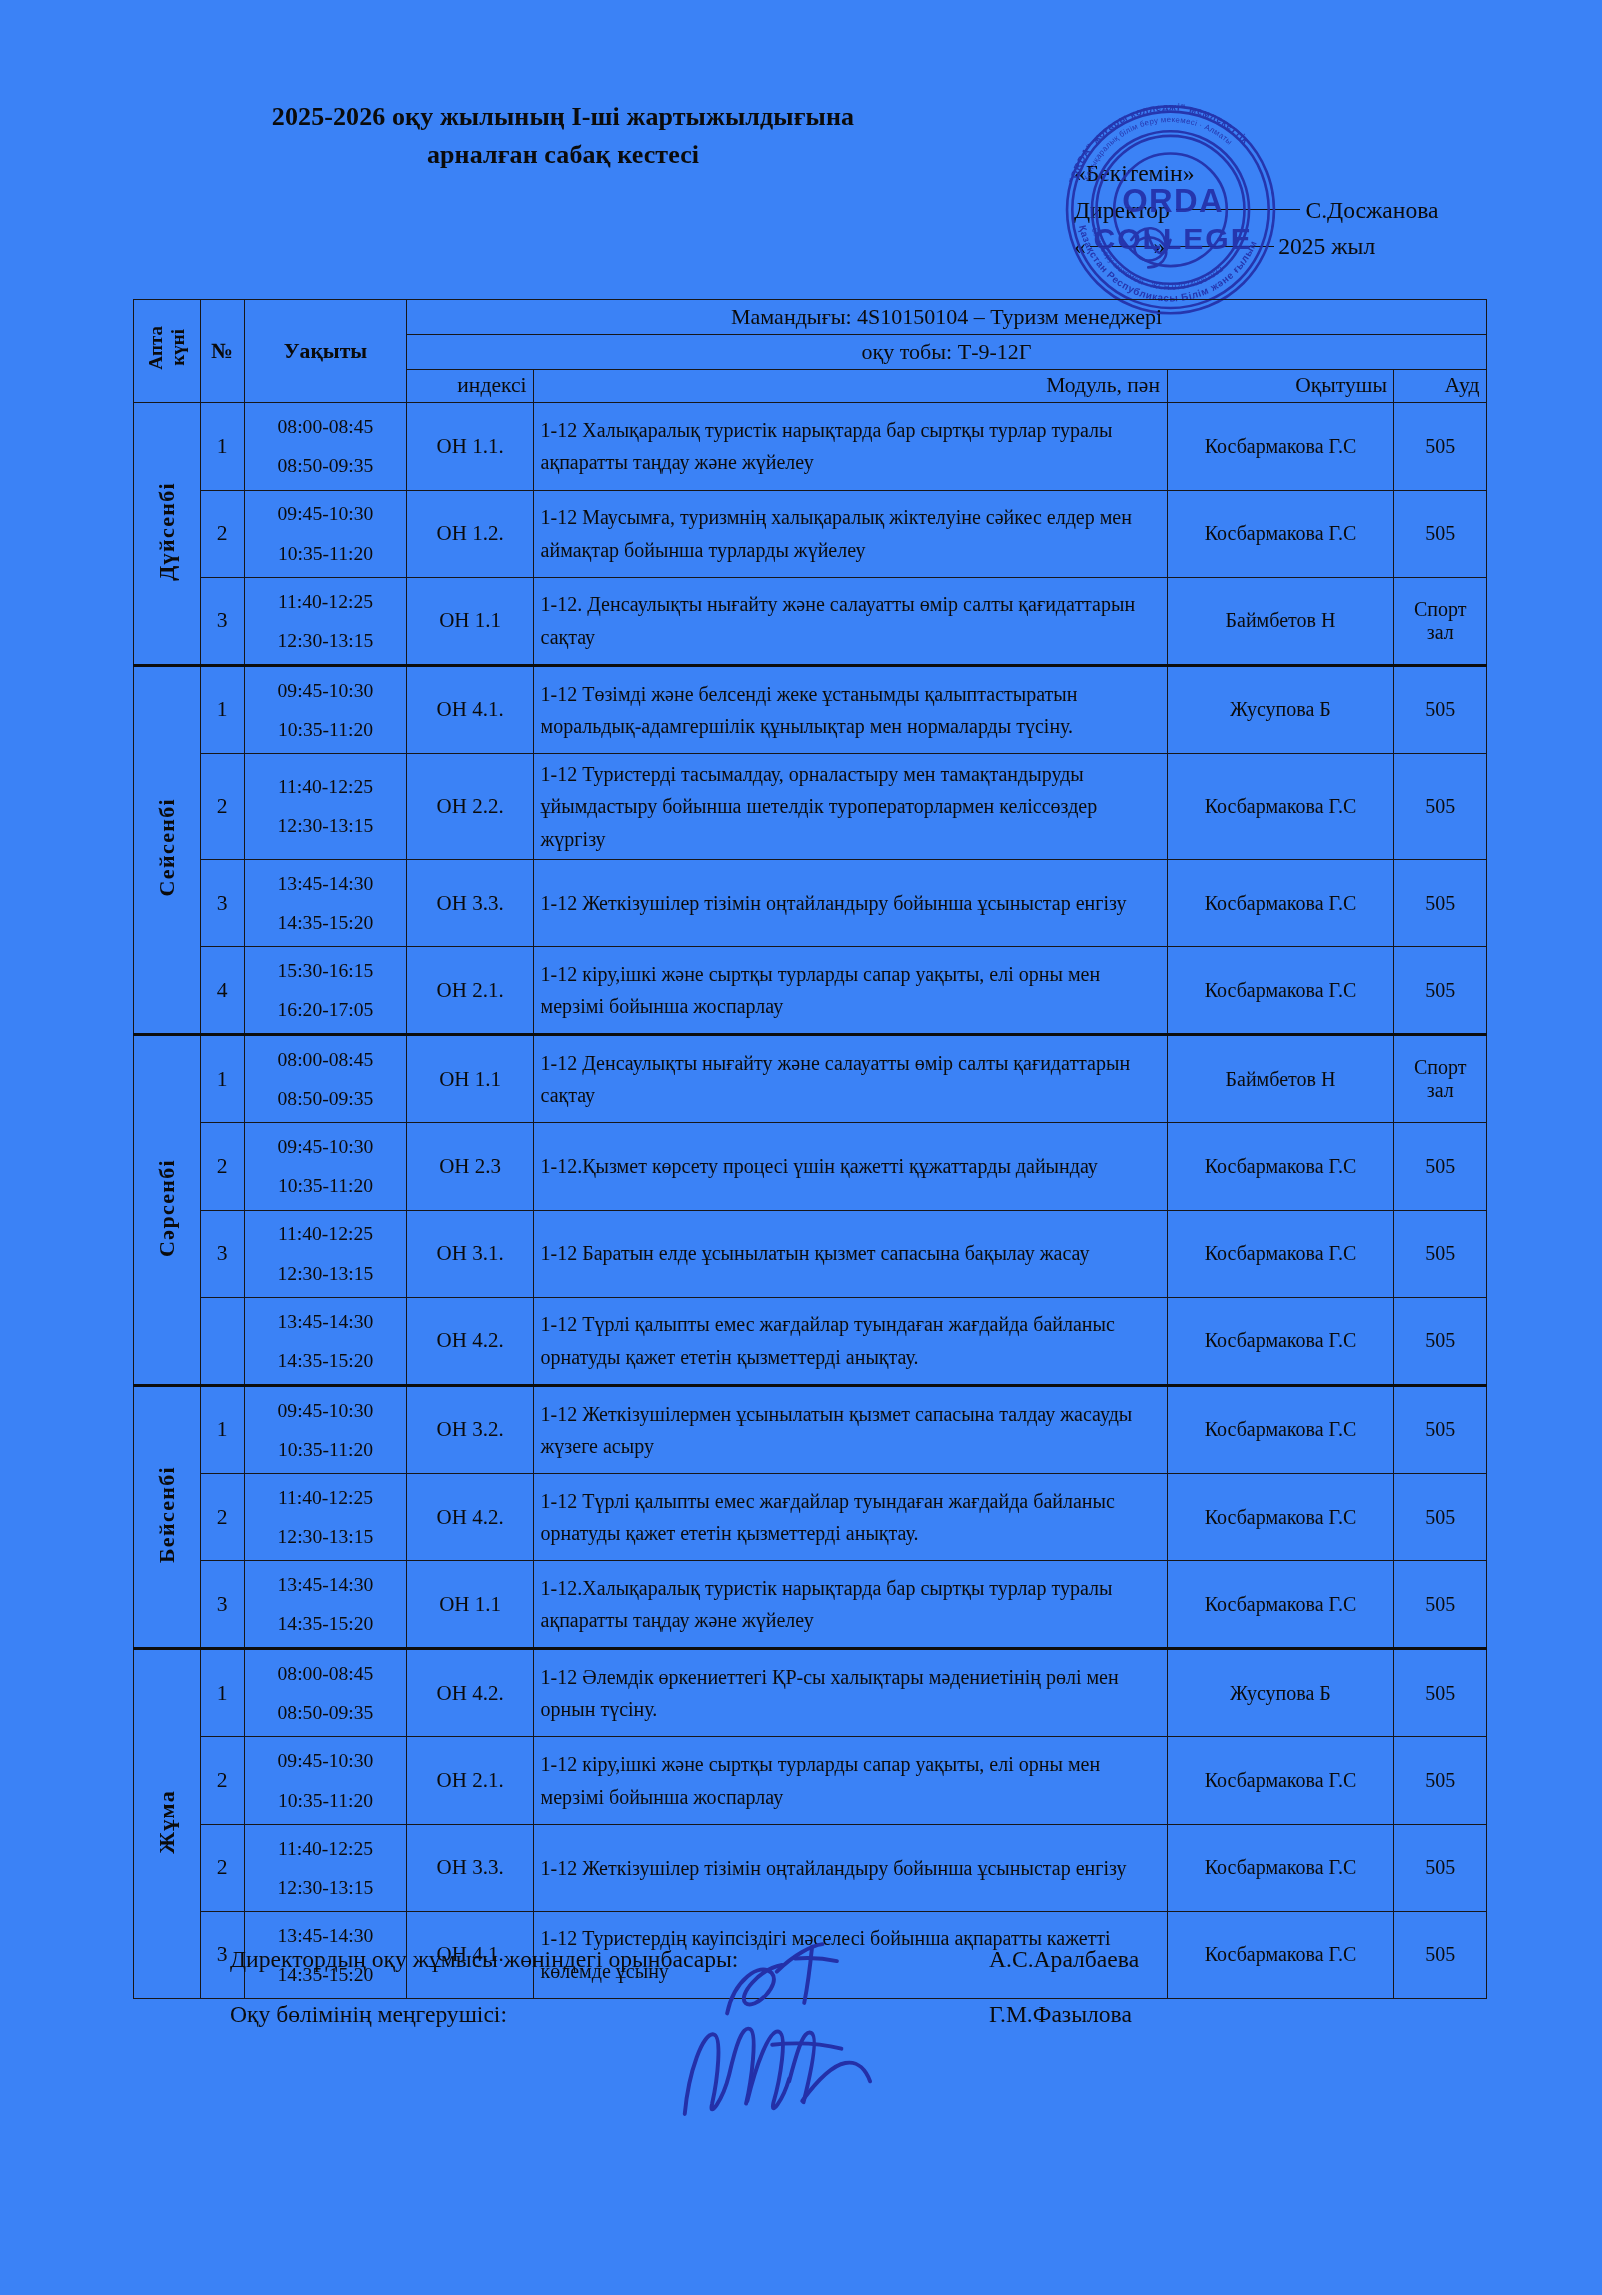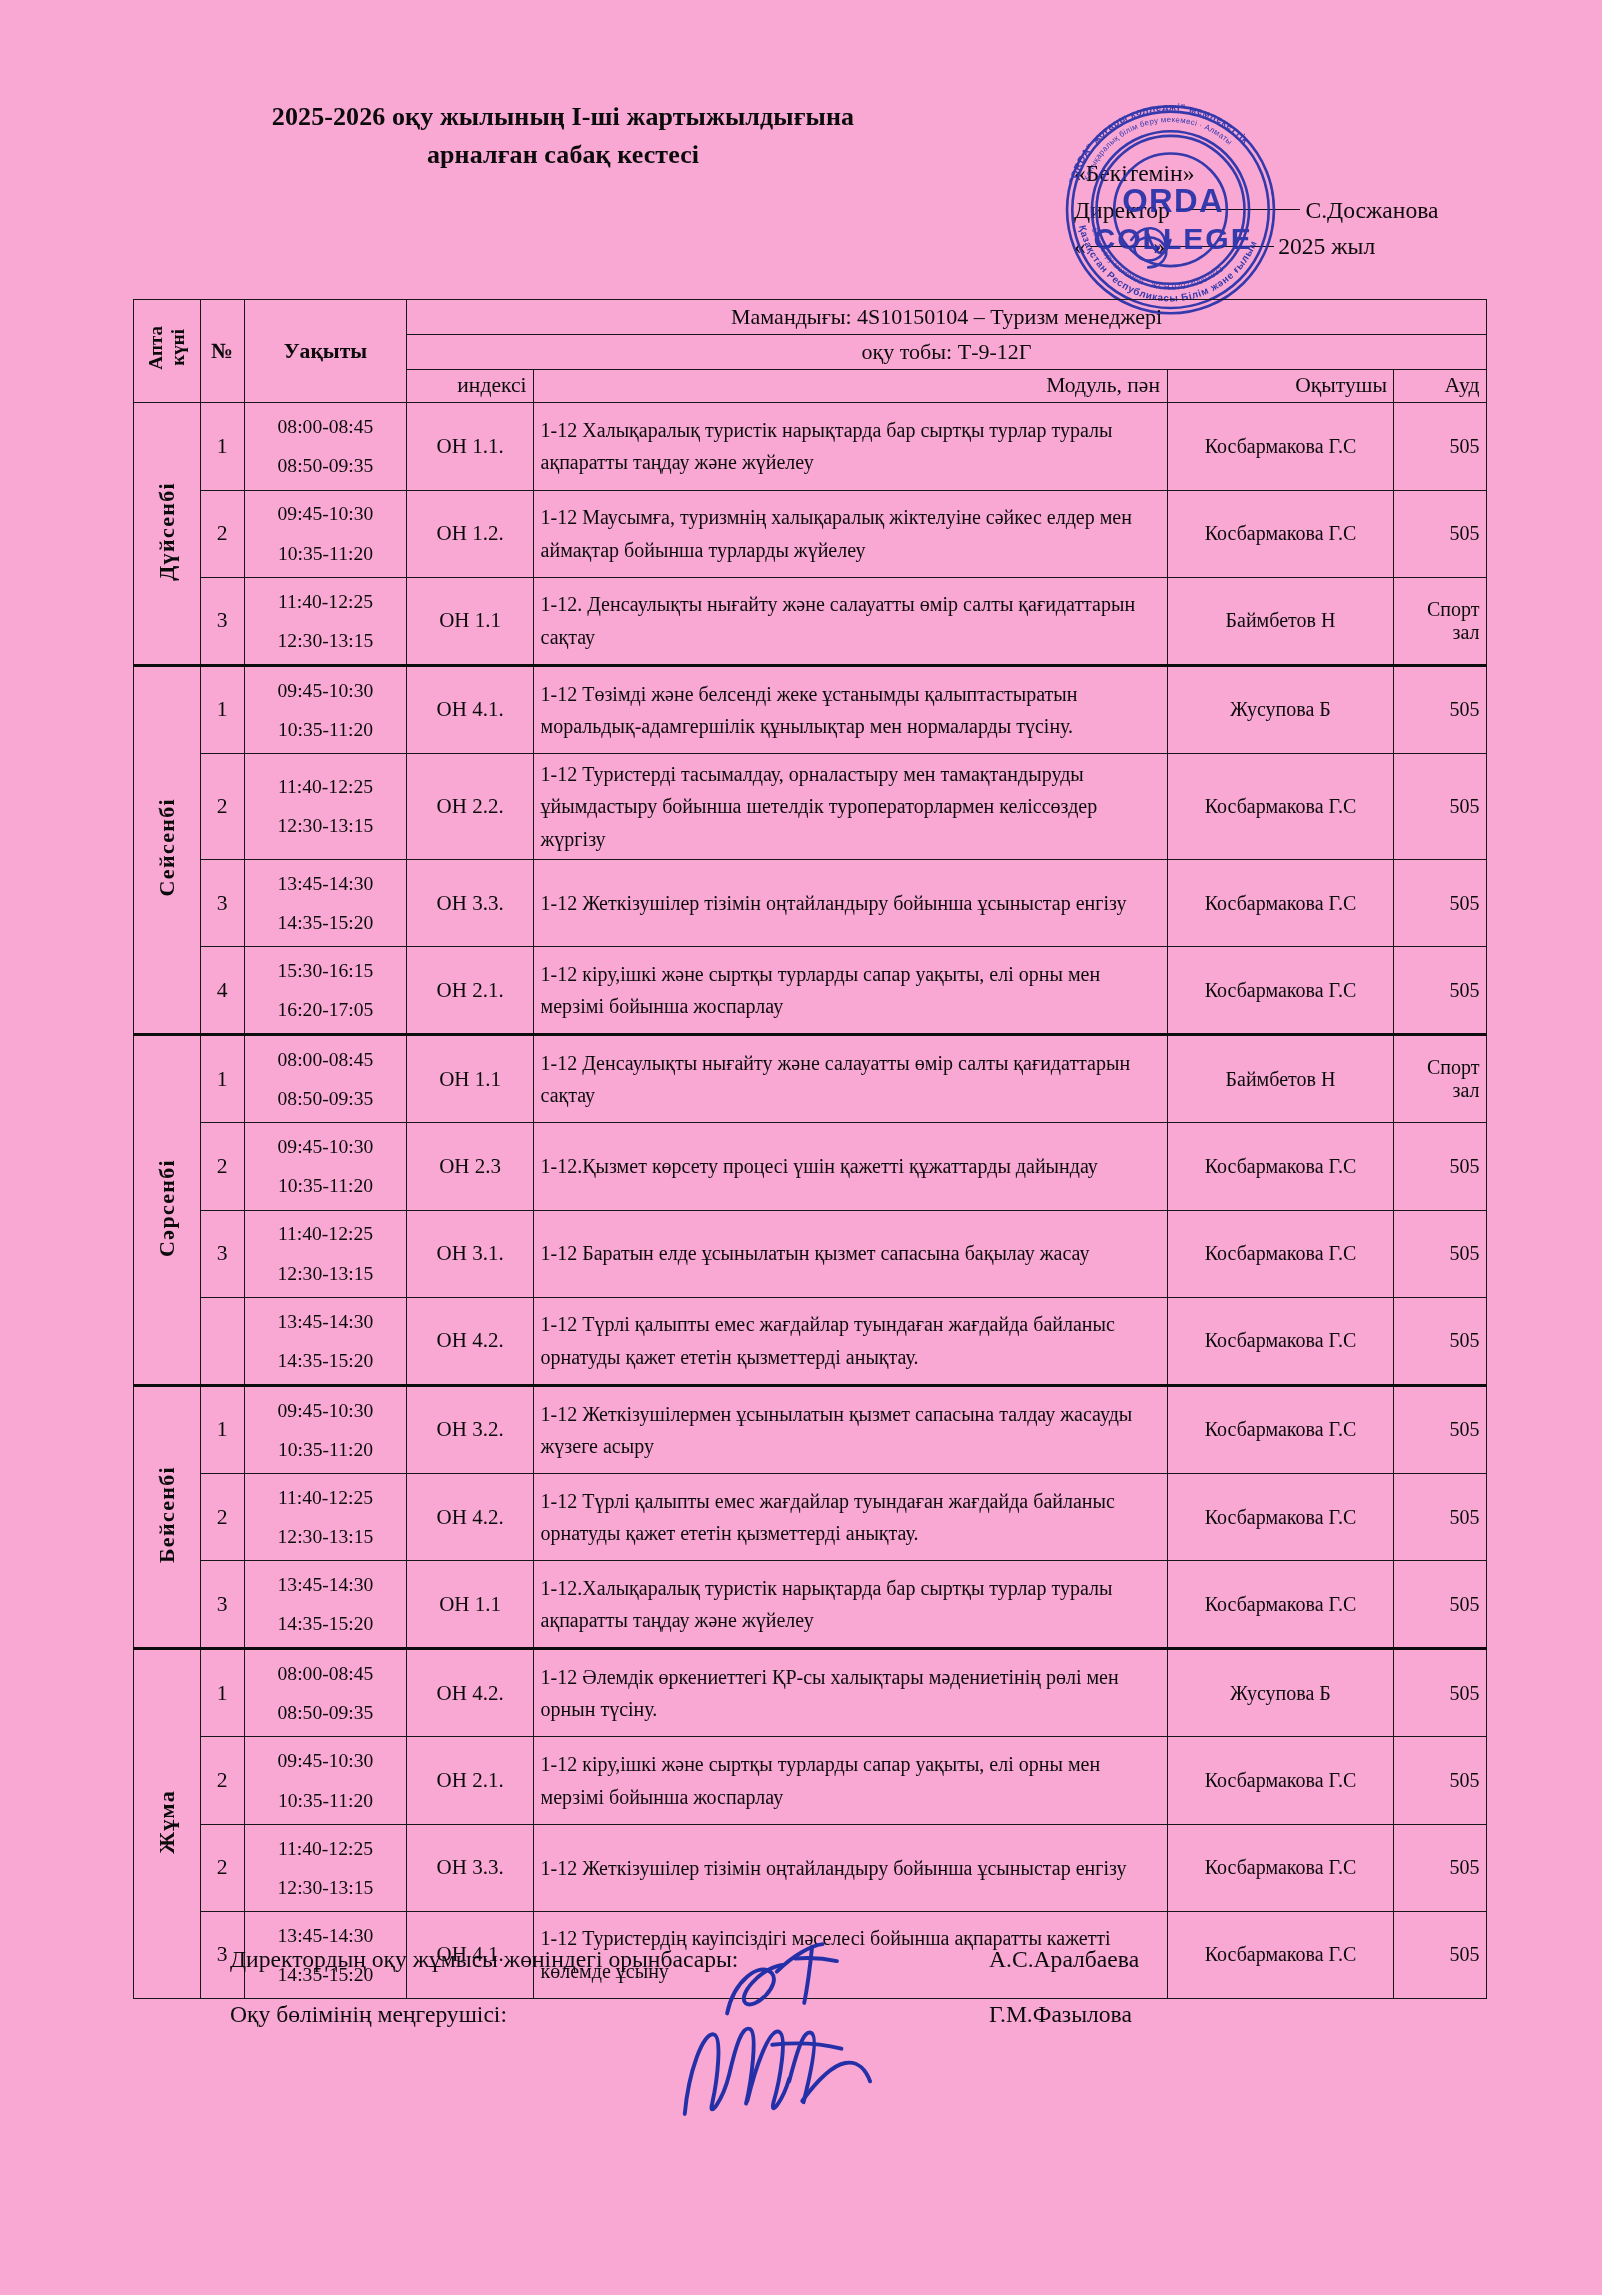--- a/index.html
+++ b/index.html
@@ -3,21 +3,21 @@
 <meta charset="utf-8">
 <style>
   html,body{margin:0;padding:0;background:#ffffff;}
   body{
     width:1603px;height:2295px;position:relative;overflow:hidden;
     font-family:"Liberation Serif","DejaVu Serif",serif;
     color:#0b0b0b;
     -webkit-font-smoothing:antialiased;
   }
   
-  .page{position:absolute;inset:0;background:#f9a8d4;}
+  .page{position:absolute;inset:0;background:#3b82f6;}
 
   
   .title-block{
     position:absolute;left:0;top:98px;width:1126px;
     text-align:center;font-weight:bold;font-size:26px;line-height:1.45;
     letter-spacing:0.1px;
   }
   .title-l2{display:block;}
 
   
@@ -74,21 +74,21 @@
   .hdr-day-rot{
     writing-mode:vertical-rl;transform:rotate(180deg);
     font-size:19px;font-weight:bold;line-height:1.15;
     display:inline-block;text-align:center;
   }
   .no-cell{text-align:center;font-size:21.6px;}
   .time-cell{text-align:center;font-weight:bold;font-size:19.6px;line-height:2.0;white-space:nowrap;}
   .idx-cell{text-align:center;font-size:21px;white-space:nowrap;}
   .mod-cell{text-align:left;font-size:20px;line-height:1.62;padding-left:9.2px;padding-right:5.2px;}
   .teach-cell{text-align:center;font-size:20px;padding-left:9.2px;white-space:nowrap;}
-  .room-cell{text-align:right;font-size:20px;padding-left:10.5px;}
+  .room-cell{text-align:center;font-size:20px;padding-left:10.5px;}
   .room-top{vertical-align:top;padding-top:6.5px;}
   .daysep td{border-top:3.3px solid #0d0d0d;}
 
   
   .footer{
     position:absolute;left:230px;top:1918px;width:1244px;font-size:23.6px;
   }
   .f-agreed{display:block;margin-bottom:19.6px;}
   .f-row{display:flex;align-items:center;margin-bottom:6.5px;margin-top:28px;}
   .f-label{width:759px;}

